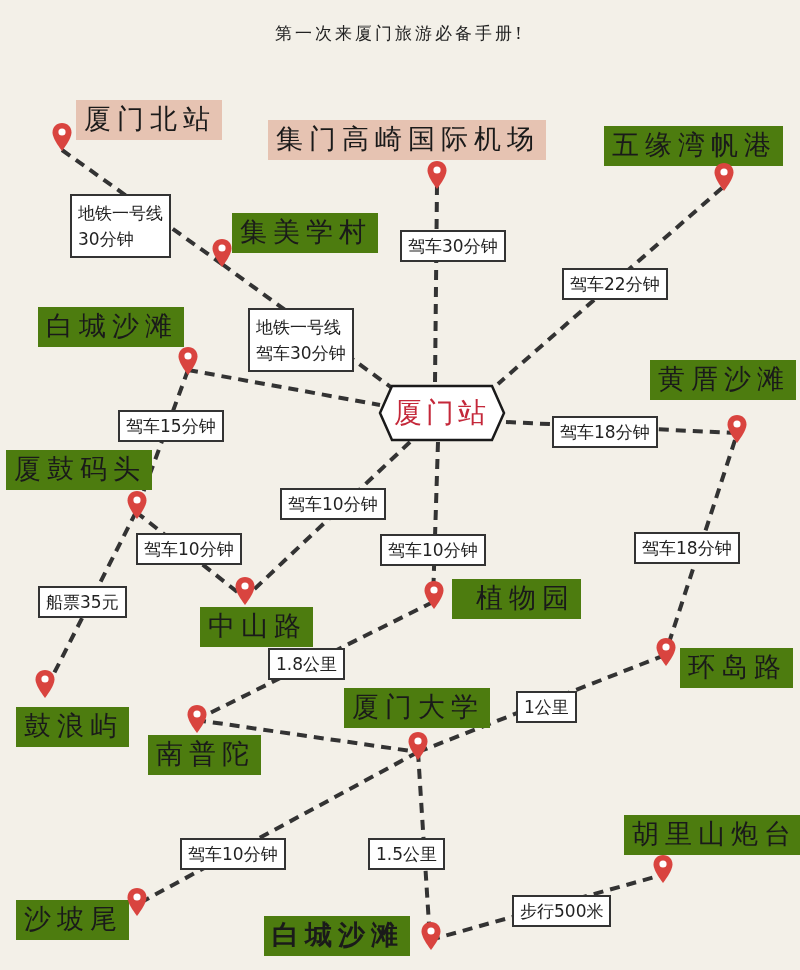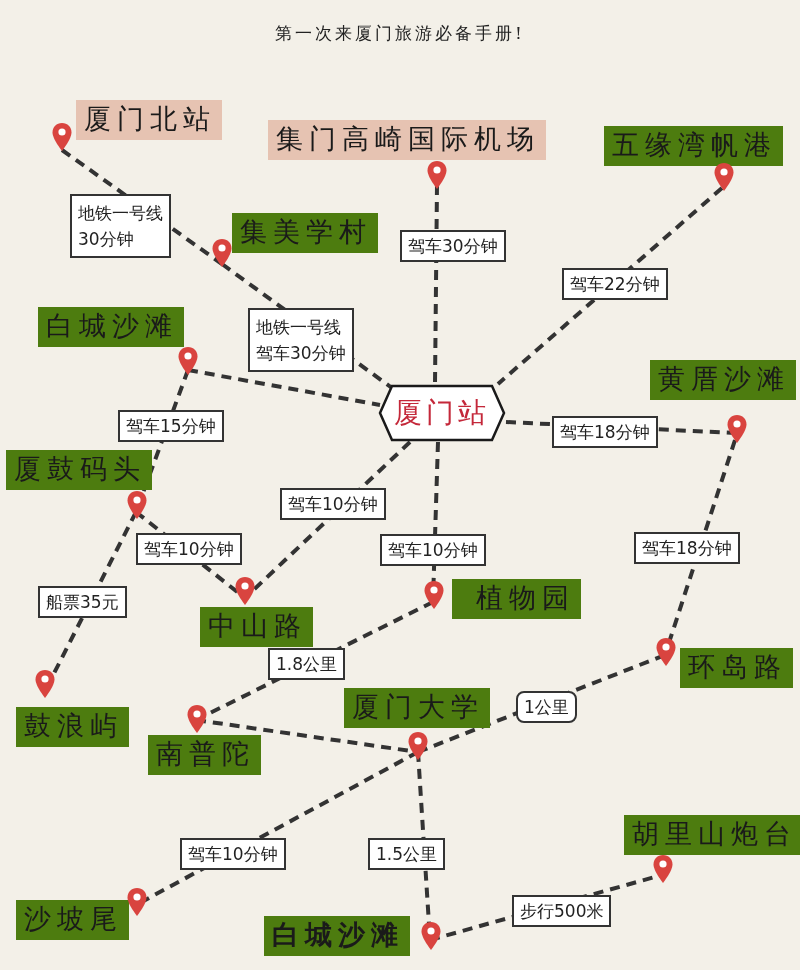--- a/index.html
+++ b/index.html
@@ -115,21 +115,21 @@
 <div class="edge" style="left:400px;top:230px;">驾车30分钟</div>
 <div class="edge" style="left:562px;top:268px;">驾车22分钟</div>
 <div class="edge" style="left:118px;top:410px;">驾车15分钟</div>
 <div class="edge" style="left:552px;top:416px;">驾车18分钟</div>
 <div class="edge" style="left:280px;top:488px;">驾车10分钟</div>
 <div class="edge" style="left:136px;top:533px;">驾车10分钟</div>
 <div class="edge" style="left:380px;top:534px;">驾车10分钟</div>
 <div class="edge" style="left:634px;top:532px;">驾车18分钟</div>
 <div class="edge" style="left:38px;top:586px;">船票35元</div>
 <div class="edge" style="left:268px;top:648px;">1.8公里</div>
-<div class="edge" style="left:516px;top:691px;border-radius:8px;">1公里</div>
+<div class="edge" style="left:516px;top:691px;">1公里</div>
 <div class="edge" style="left:180px;top:838px;">驾车10分钟</div>
 <div class="edge" style="left:368px;top:838px;">1.5公里</div>
 <div class="edge" style="left:512px;top:895px;">步行500米</div>
 
 <svg class="pin" style="left:51px;top:122px;" viewBox="0 0 22 30">
     <path d="M11 1C5.5 1 1.5 5 1.5 10.5 1.5 17 11 29 11 29S20.5 17 20.5 10.5C20.5 5 16.5 1 11 1Z" fill="#d9443f"></path>
     <circle cx="11" cy="10" r="3.6" fill="#fff"></circle>
   </svg>
 <svg class="pin" style="left:426px;top:160px;" viewBox="0 0 22 30">
     <path d="M11 1C5.5 1 1.5 5 1.5 10.5 1.5 17 11 29 11 29S20.5 17 20.5 10.5C20.5 5 16.5 1 11 1Z" fill="#d9443f"></path>

